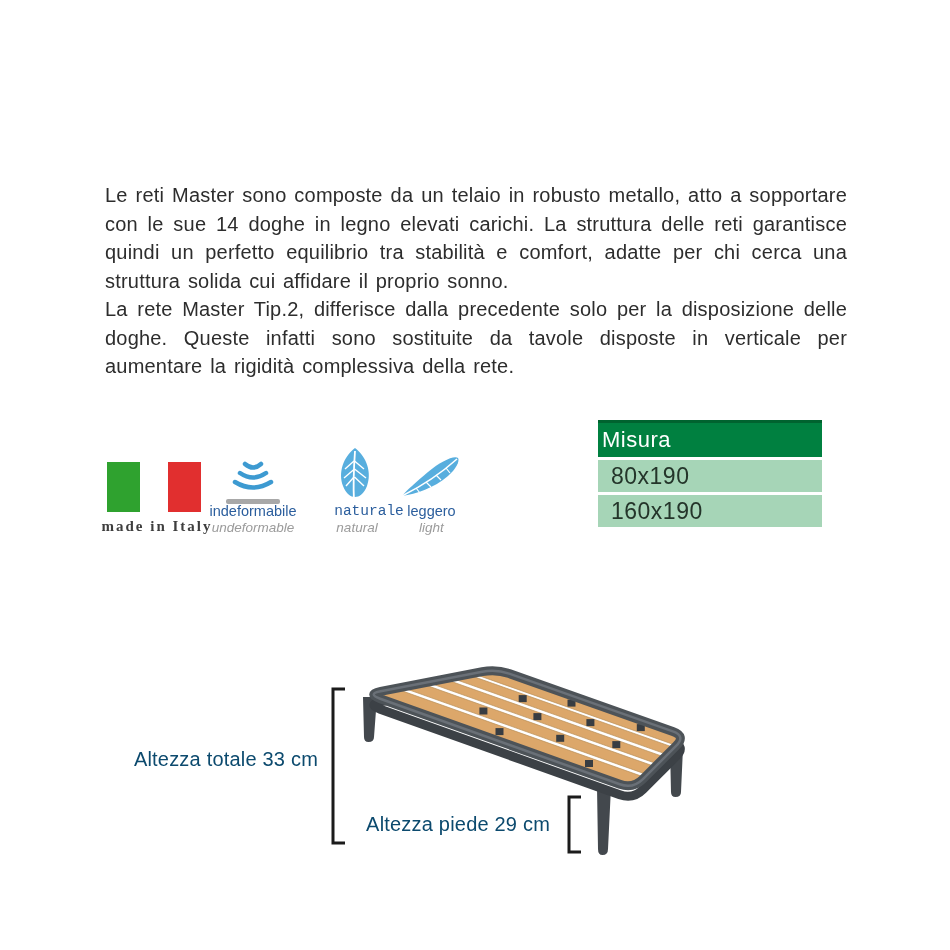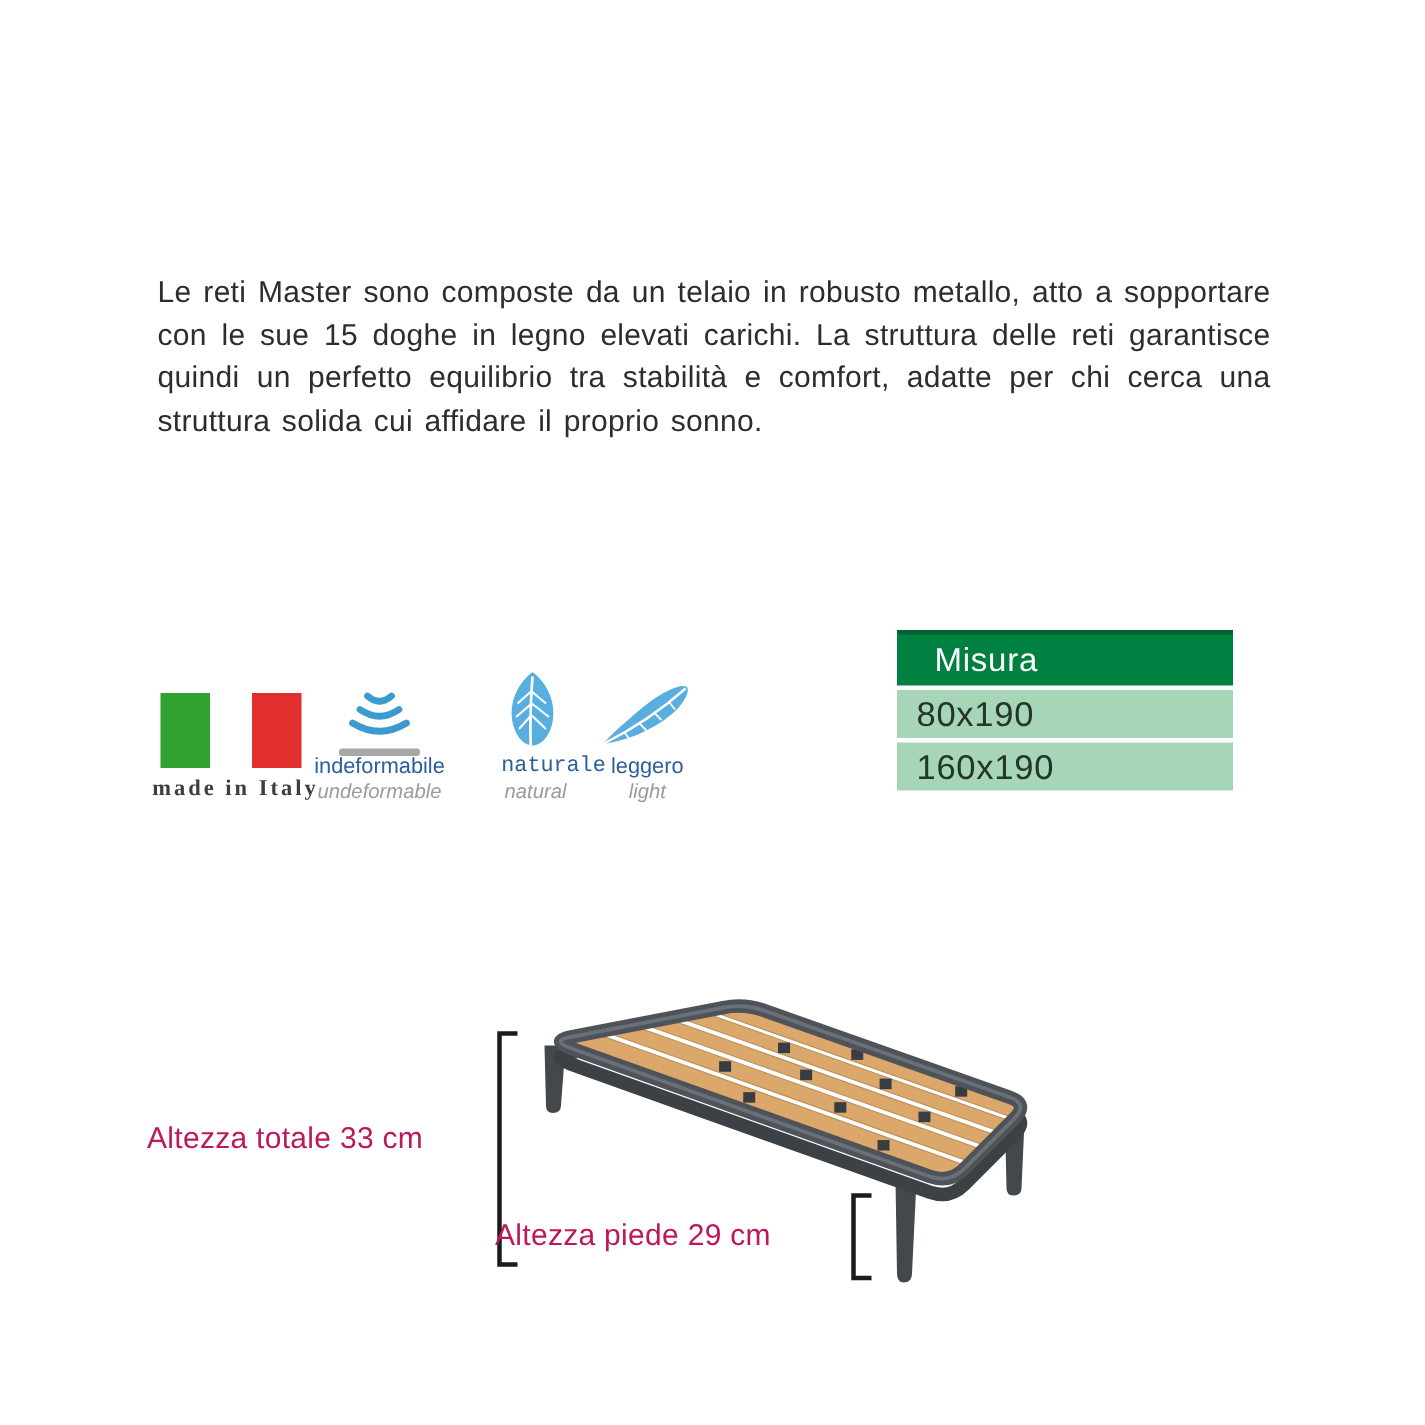--- a/index.html
+++ b/index.html
@@ -26,42 +26,43 @@
     font-family:"Liberation Serif",serif;font-weight:bold;
     font-size:15px;letter-spacing:2px;color:#3e3e3e;
   }
   .feat-label{font-size:14.5px;color:#2b5e9d;text-align:center;line-height:15px;}
   .feat-sub{font-size:13.5px;color:#9b9b9b;font-style:italic;text-align:center;line-height:15px;}
 
   
   #sizes-table{left:598px;top:420px;width:224px;}
   .thead{
     height:34px;background:#008040;border-top:3px solid #00632f;
-    line-height:34px;padding-left:25px;
+    line-height:34px;padding-left:4px;
     font-size:22px;color:#ffffff;letter-spacing:0.5px;
   }
   .trow{
     height:32px;margin-top:3px;line-height:32px;padding-left:13px;
     font-size:23px;color:#24352a;letter-spacing:0.5px;
   }
   .row-light{background:#a6d5b7;}
   .row-medium{background:#2ca474;}
 
   
-  .dim-label{font-size:20px;color:#be185d;letter-spacing:0.2px;}
+  .dim-label{font-size:20px;color:#0c4a6e;text-align:right;letter-spacing:0.2px;}
   #label-totale{left:98px;top:748px;width:220px;}
   #label-piede{left:330px;top:813px;width:220px;}
 
   svg{display:block;}
 </style>
 </head>
 <body>
 
 <div id="desc" class="abs">
-  <p>Le reti Master sono composte da un telaio in robusto metallo, atto a sopportare con le sue 15 doghe in legno elevati carichi. La struttura delle reti garantisce quindi un perfetto equilibrio tra stabilità e comfort, adatte per chi cerca una struttura solida cui affidare il proprio sonno.</p>
+  <p>Le reti Master sono composte da un telaio in robusto metallo, atto a sopportare con le sue 14 doghe in legno elevati carichi. La struttura delle reti garantisce quindi un perfetto equilibrio tra stabilità e comfort, adatte per chi cerca una struttura solida cui affidare il proprio sonno.</p>
+  <p>La rete Master Tip.2,  differisce dalla precedente solo per la disposizione delle doghe. Queste infatti sono sostituite da tavole disposte in verticale per aumentare la rigidità complessiva della rete.</p>
 </div>
 
 <div id="flag-green" class="abs flag-block"></div>
 <div id="flag-red" class="abs flag-block"></div>
 <div id="made-label" class="abs">made in Italy</div>
 
 <svg class="abs" style="left:222px;top:447px;" width="62" height="60" viewBox="0 0 62 60">
   <path d="M23,17 Q31,24 39,17" fill="none" stroke="#3d9ad1" stroke-width="4.5" stroke-linecap="round"></path>
   <path d="M18,26 Q31,35 44,26" fill="none" stroke="#3d9ad1" stroke-width="4.5" stroke-linecap="round"></path>
   <path d="M13,35 Q31,46 49,35" fill="none" stroke="#3d9ad1" stroke-width="4.5" stroke-linecap="round"></path>

